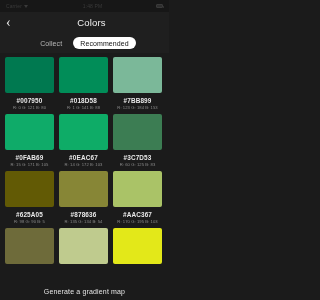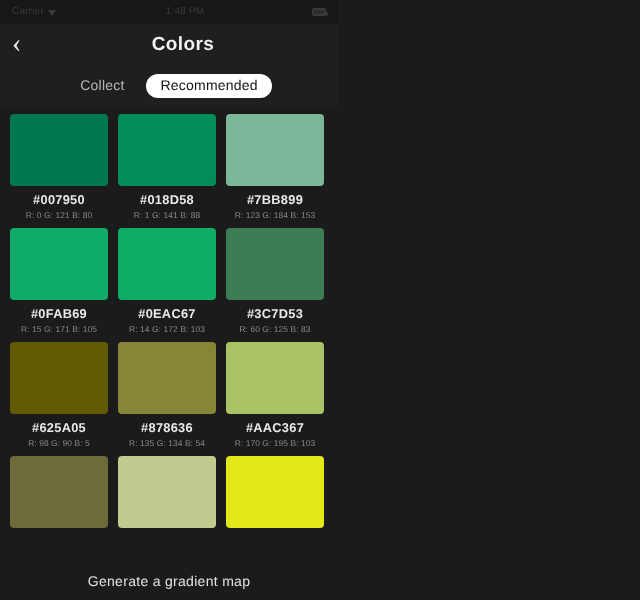--- a/index.html
+++ b/index.html
@@ -37,21 +37,21 @@
   .header {
     height:21px; display:flex; align-items:center; position:relative;
     background:#1f1f1f; padding:0 6px;
   }
   .back-btn {
     font-size:14px; color:#e8e8e8; line-height:1; width:12px;
     font-family:"Liberation Serif", serif; font-weight:300; cursor:pointer;
   }
   .page-title {
     position:absolute; left:0; right:0; text-align:center;
-    font-size:9.5px; color:#f2f2f2; font-weight:700; letter-spacing:.2px;
+    font-size:9.5px; color:#f2f2f2; font-weight:400; letter-spacing:.2px;
     pointer-events:none;
     padding-left:14px;
   }
 
   
   .tabbar {
     height:20px; display:flex; align-items:center; justify-content:center;
     gap:4px; background:#1f1f1f;
   }
   .tab {

